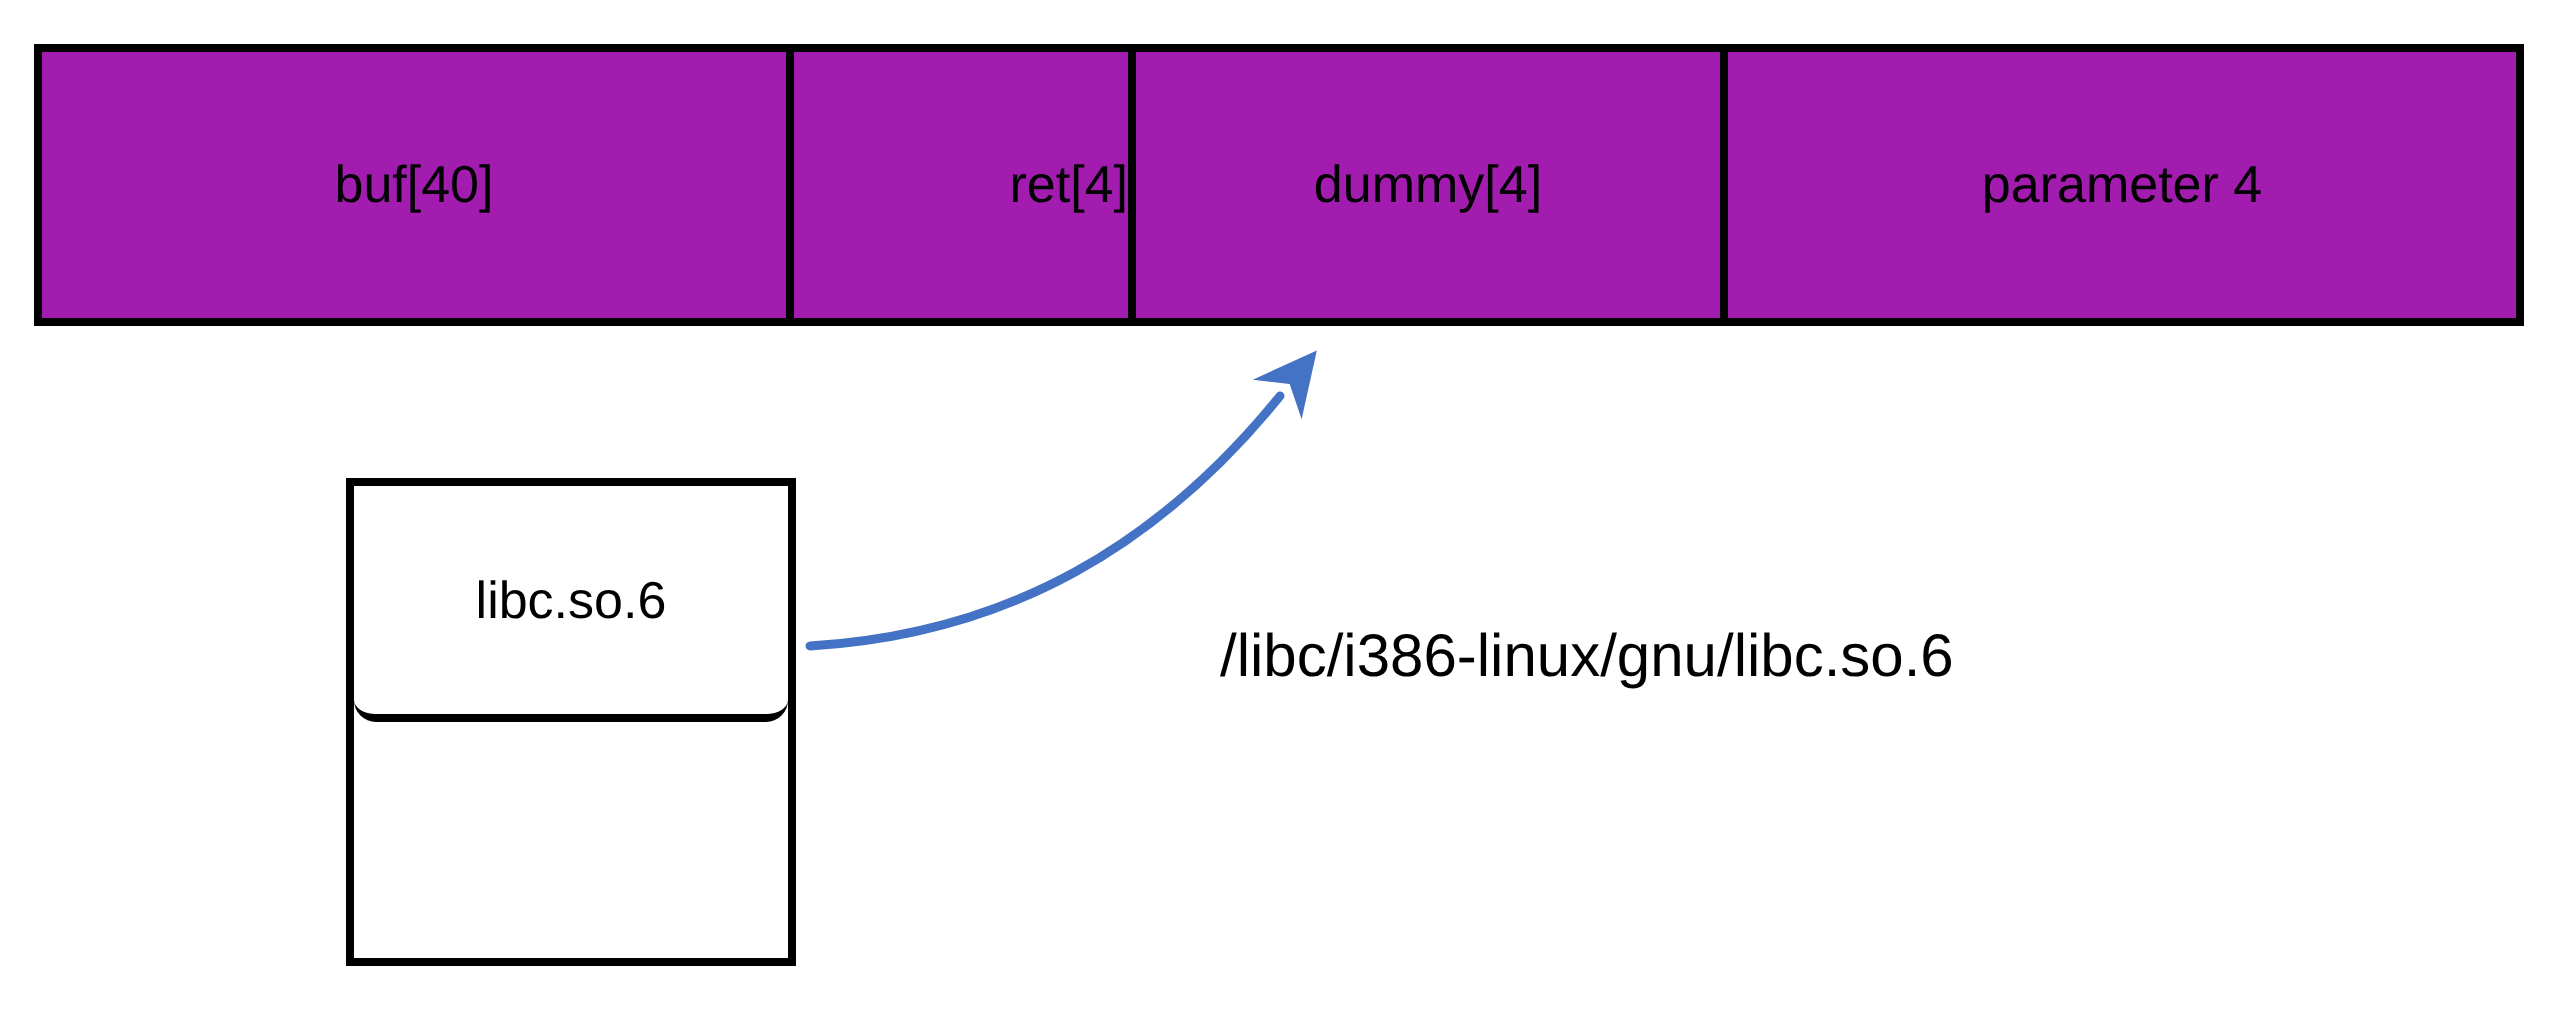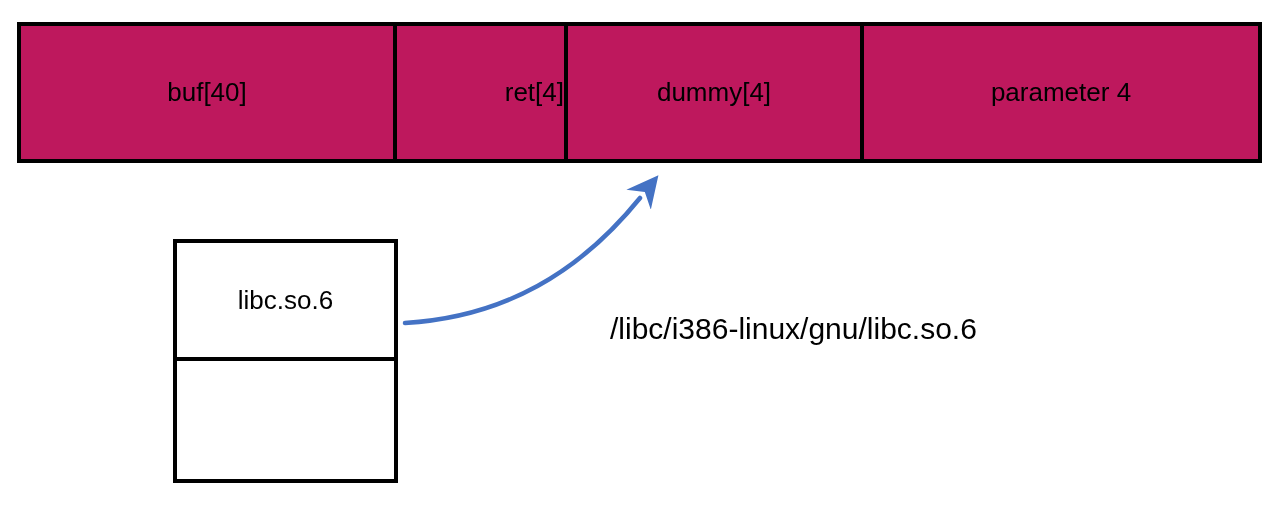--- a/index.html
+++ b/index.html
@@ -15,21 +15,21 @@
 
   
   .stack-row {
     position: absolute;
     left: 17px;
     top: 22px;
     width: 1245px;
     height: 141px;
     border: 4px solid #000000;
     display: flex;
-    background: #be185d;
+    background: #a21caf;
   }
   .stack-cell {
     display: flex;
     align-items: center;
     justify-content: center;
     border-right: 4px solid #000000;
     font-size: 26px;
     white-space: nowrap;
   }
   .stack-cell:last-child { border-right: none; }
@@ -52,21 +52,21 @@
     flex-direction: column;
   }
   .libc-cell {
     height: 118px;
     display: flex;
     align-items: center;
     justify-content: center;
     font-size: 26px;
     white-space: nowrap;
   }
-  .libc-cell:first-child { border-bottom: 4px solid #000000; }
+  .libc-cell:first-child { border-bottom: 4px solid #000000; border-radius: 11px; }
 
   
   .arrow-layer {
     position: absolute;
     left: 0;
     top: 0;
     width: 1286px;
     height: 506px;
     pointer-events: none;
   }

